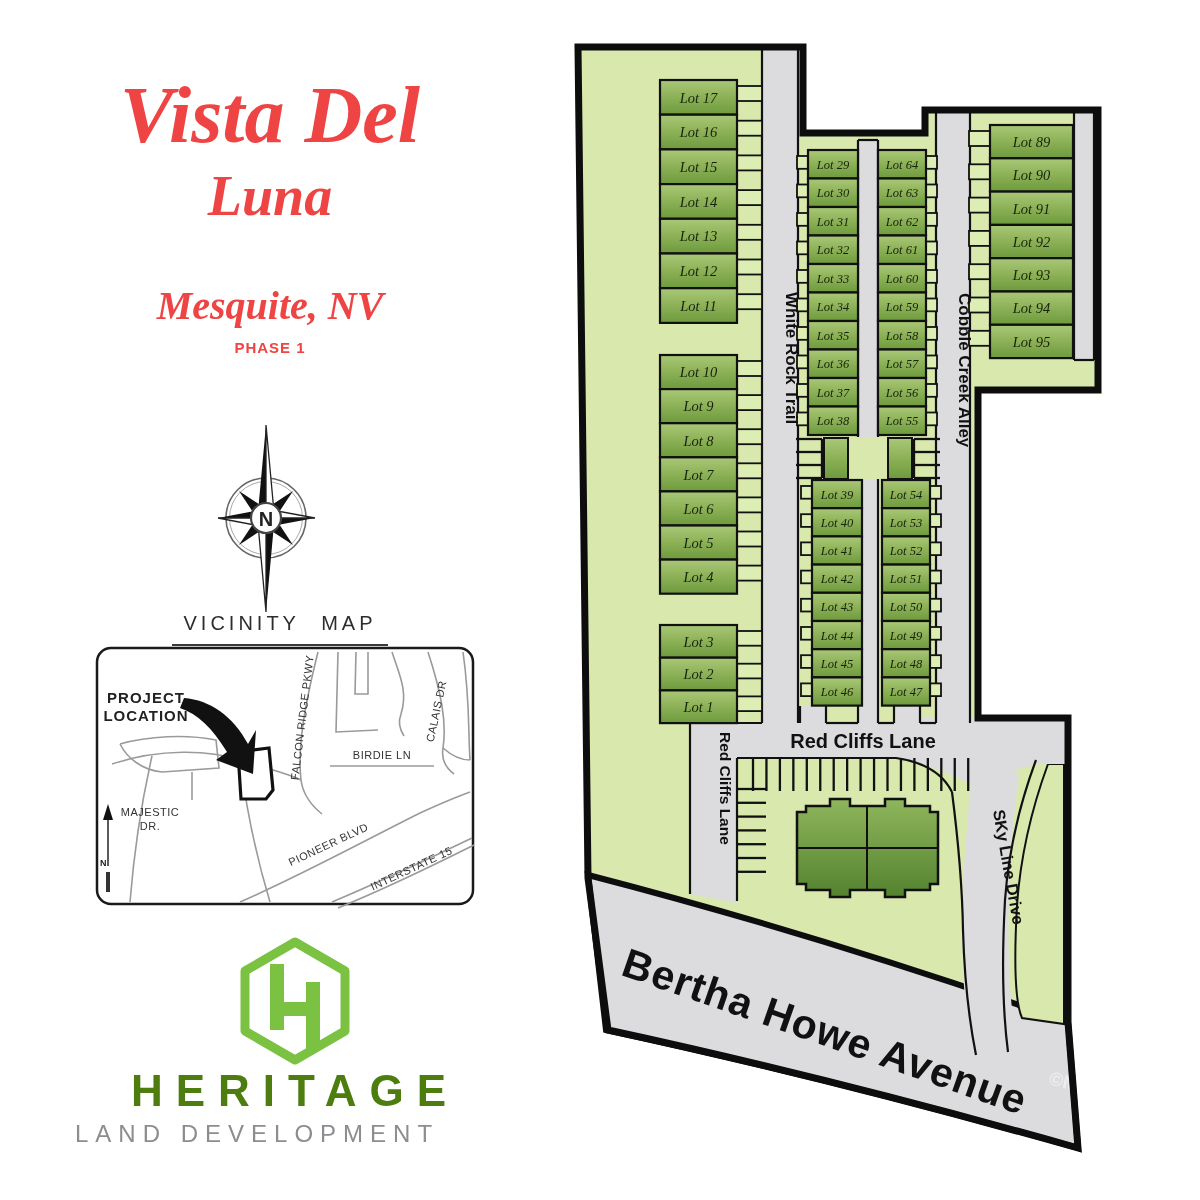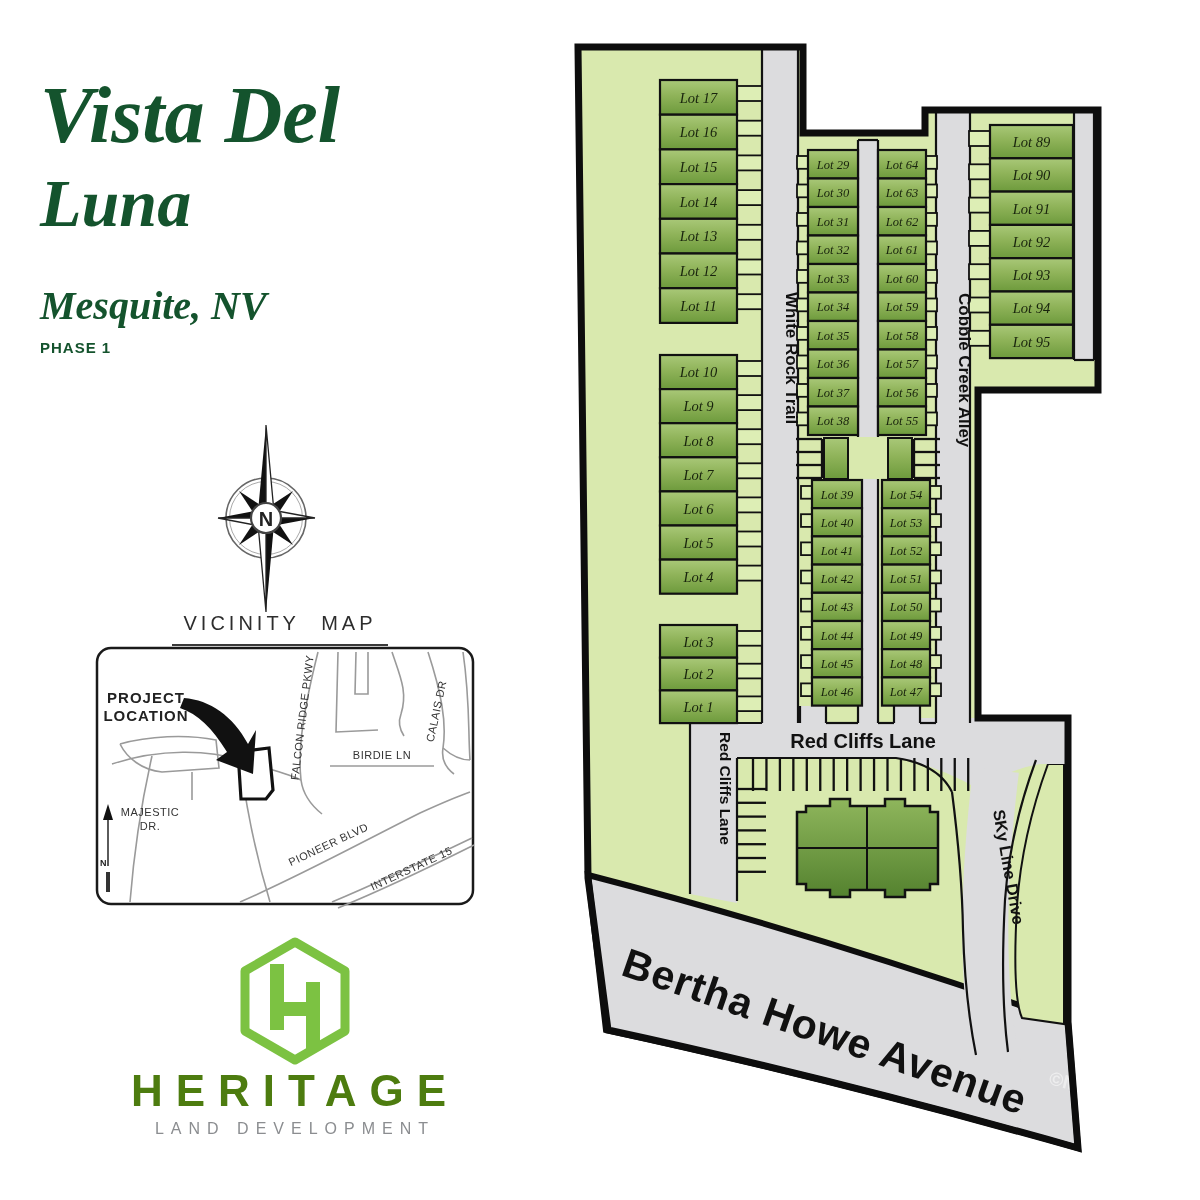--- a/index.html
+++ b/index.html
@@ -1,30 +1,30 @@
 <!DOCTYPE html>
 <html><head>
 <meta charset="utf-8">
 <style>
   html,body{margin:0;padding:0;background:#fff;}
   .page{position:relative;width:1200px;height:1200px;background:#ffffff;overflow:hidden;
         font-family:"Liberation Sans",sans-serif;}
   .abs{position:absolute;}
-  .titleblock{left:40px;width:460px;text-align:left;color:#14532d;}
+  .titleblock{left:40px;width:460px;text-align:center;color:#ef4444;}
   .t-script{font-family:"Liberation Serif",serif;font-style:italic;font-weight:bold;}
   #title1{top:70px;font-size:80px;}
-  #title2{top:164px;font-size:68px;}
+  #title2{top:164px;font-size:56px;}
   #city{top:282px;font-size:40px;}
   #phase{top:339px;font-size:15px;font-weight:bold;letter-spacing:1px;font-family:"Liberation Sans",sans-serif;}
   #vicinity-heading{left:172px;width:216px;top:612px;text-align:center;font-size:20px;
       letter-spacing:4px;word-spacing:12px;color:#2d2d2d;border-bottom:2px solid #3a3a3a;
       padding-bottom:9px;}
   #logo-word{left:75px;width:440px;top:1066px;text-align:center;font-size:44px;font-weight:bold;
       letter-spacing:13px;color:#4d7c0f;}
-  #logo-tagline{left:75px;width:440px;top:1120px;text-align:center;font-size:16px;
+  #logo-tagline{left:75px;width:440px;top:1120px;font-size:24px;
       letter-spacing:7px;color:#8b8d90;}
   svg{position:absolute;left:0;top:0;}
   text{font-family:"Liberation Sans",sans-serif;}
   .street{font-weight:bold;fill:#111;}
   .lotlabel{font-family:"Liberation Serif",serif;font-style:italic;fill:#18230d;}
   .vicroad{stroke:#9a9a9a;stroke-width:1.6;fill:none;}
   .viclabel{fill:#333;font-size:11px;letter-spacing:0.5px;}
 </style>
 </head>
 <body>

